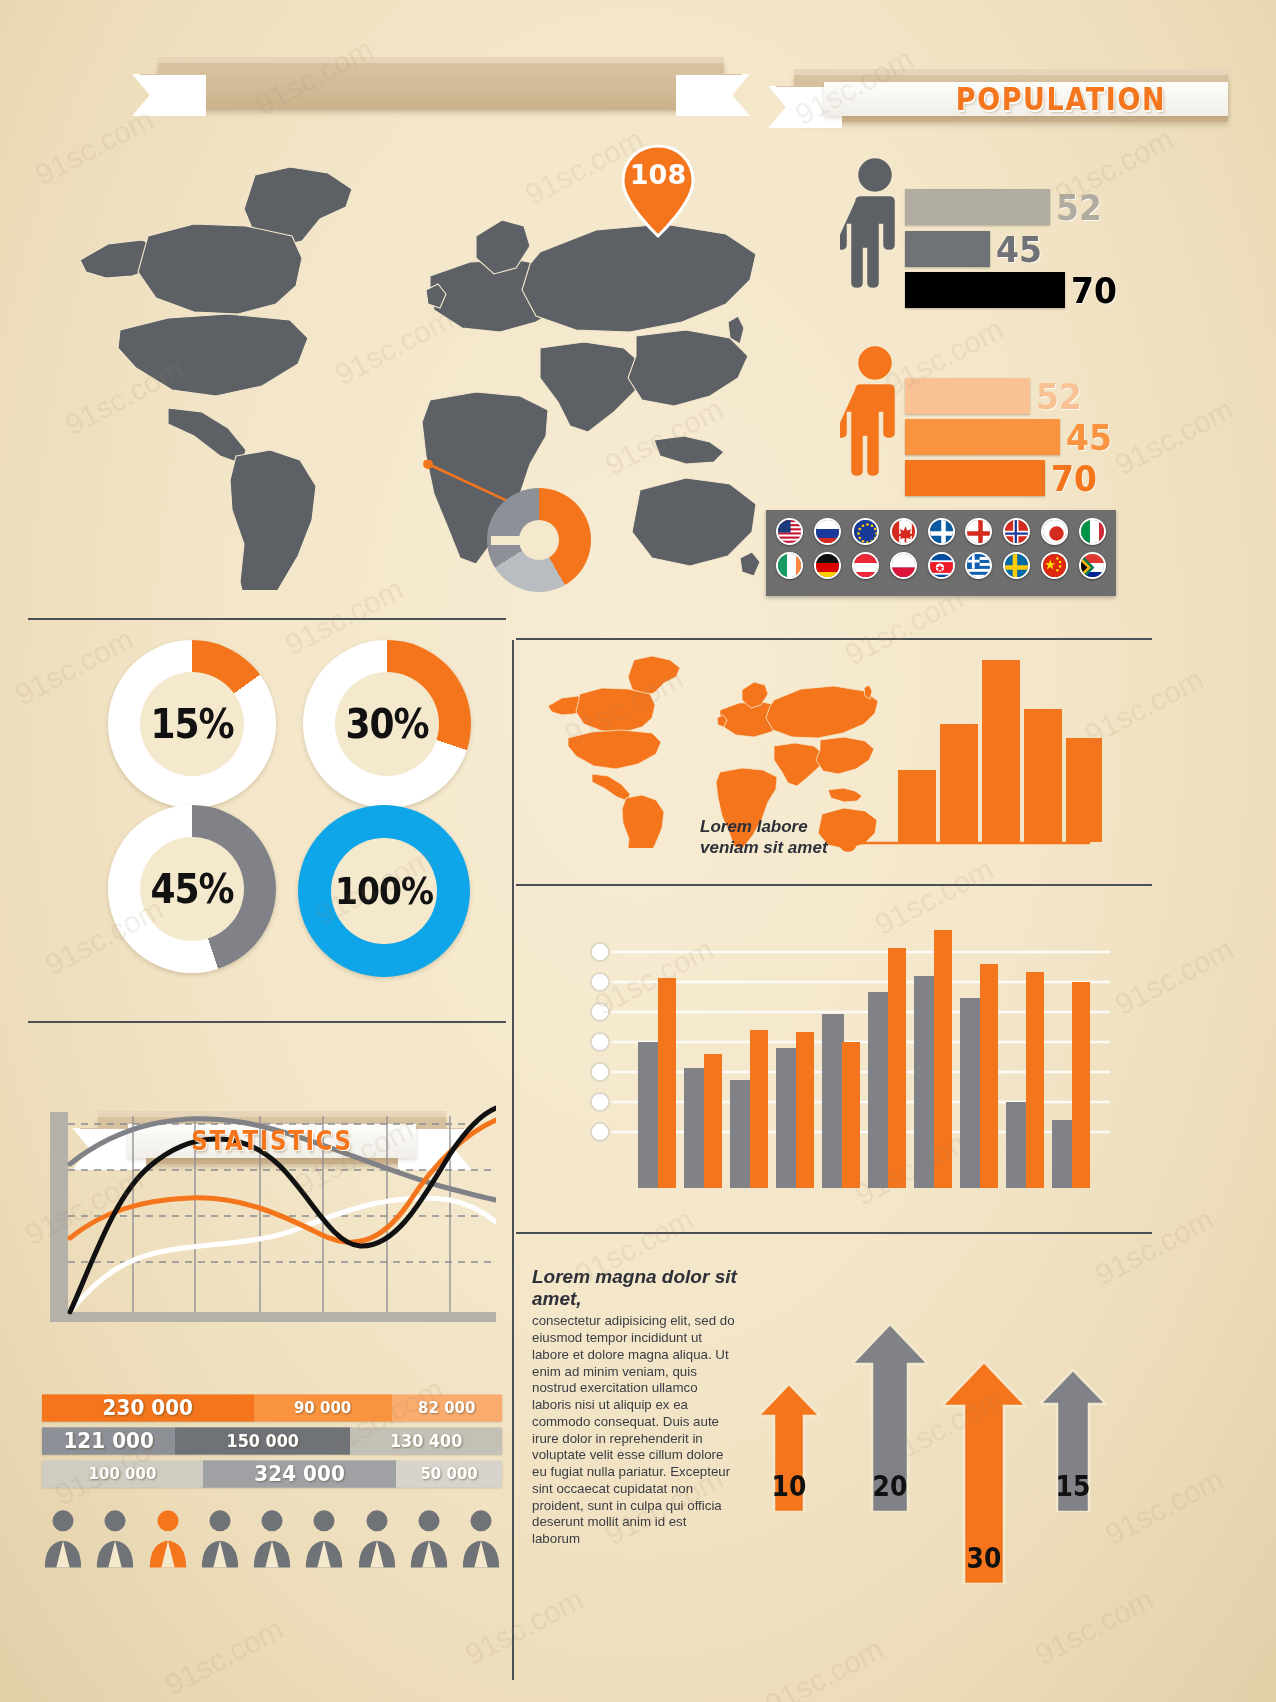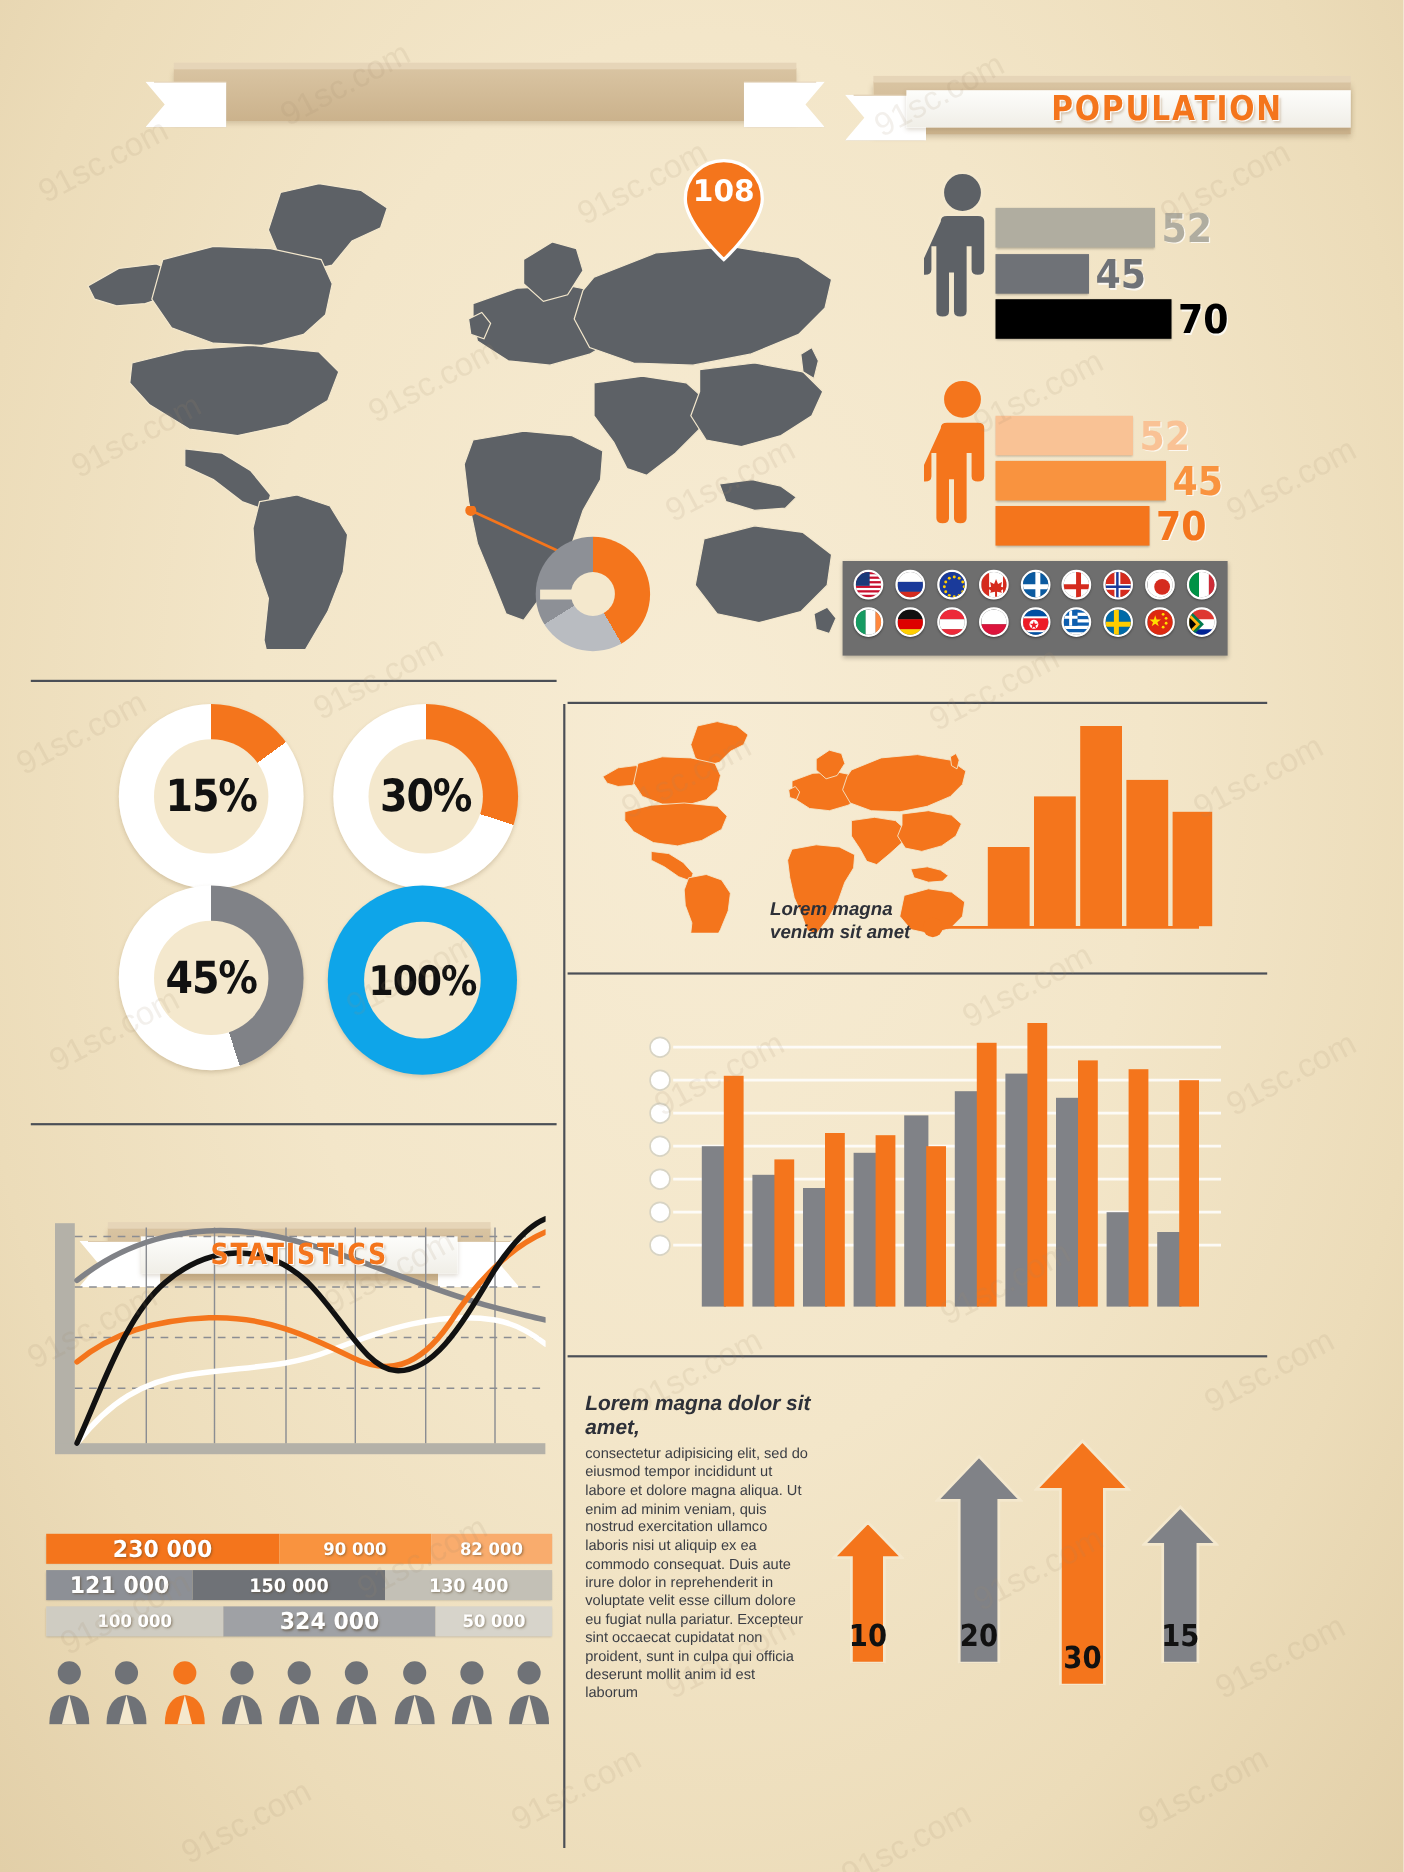--- a/index.html
+++ b/index.html
@@ -462,21 +462,21 @@
       <path d="M292 166 l22 -6 21 3 12 9 -2 13 -11 11 -18 5 -18 -4 -10 -12 z"></path>
       <path d="M334 40 l5 -3 3 6 -2 8 -5 -3 z"></path>
       <path d="M187 70 l6 -3 4 5 -3 7 -6 -2 z"></path>
     </g>
   </svg>
 </div>
 
 <div style="position:absolute;left:700px;top:816px;width:160px;
             font-family:'Liberation Sans',sans-serif;font-style:italic;font-weight:bold;
             font-size:17px;color:#2d3038;line-height:1.25;">
-  <span>Lorem magna</span><br>
+  <span>Lorem labore</span><br>
   <span>veniam sit amet</span>
 </div>
 
 <svg style="position:absolute;left:834px;top:833px;width:260px;height:20px;">
   <line x1="14" y1="10" x2="256" y2="10" stroke="#f4751c" stroke-width="2.5"></line>
   <circle cx="14" cy="10" r="9" fill="#f4751c"></circle>
 </svg>
 
 <div style="position:absolute;left:898px;top:660px;width:200px;height:182px;">
   <div style="position:absolute;bottom:0;left:0;width:38px;background:#f4751c;height:72px;"></div>
@@ -655,21 +655,21 @@
   <div class="n">10</div>
 </div>
 
 <div class="arrow" style="left:850px;top:1322px;width:80px;height:190px;">
   <svg viewBox="0 0 80 190" width="80" height="190" style="position:absolute;left:0;top:0;">
     <path d="M40 2 L78 42 L58 42 L58 190 L22 190 L22 42 L2 42 Z" fill="#808287" stroke="#f4e8cd" stroke-width="2.5"></path>
   </svg>
   <div class="n">20</div>
 </div>
 
-<div class="arrow" style="left:940px;top:1308px;width:88px;height:224px;">
+<div class="arrow" style="left:940px;top:1360px;width:88px;height:224px;">
   <svg viewBox="0 0 88 224" width="88" height="224" style="position:absolute;left:0;top:0;">
     <path d="M44 2 L86 46 L64 46 L64 224 L24 224 L24 46 L2 46 Z" fill="#f4751c" stroke="#f4e8cd" stroke-width="2.5"></path>
   </svg>
   <div class="n">30</div>
 </div>
 
 <div class="arrow" style="left:1038px;top:1368px;width:70px;height:144px;">
   <svg viewBox="0 0 70 144" width="70" height="144" style="position:absolute;left:0;top:0;">
     <path d="M35 2 L68 36 L51 36 L51 144 L19 144 L19 36 L2 36 Z" fill="#808287" stroke="#f4e8cd" stroke-width="2.5"></path>
   </svg>

